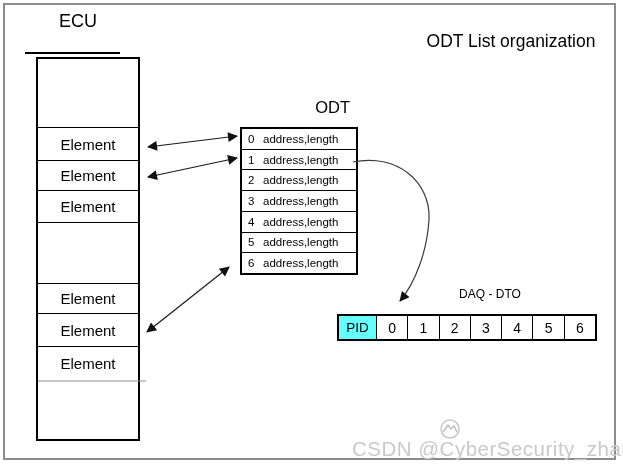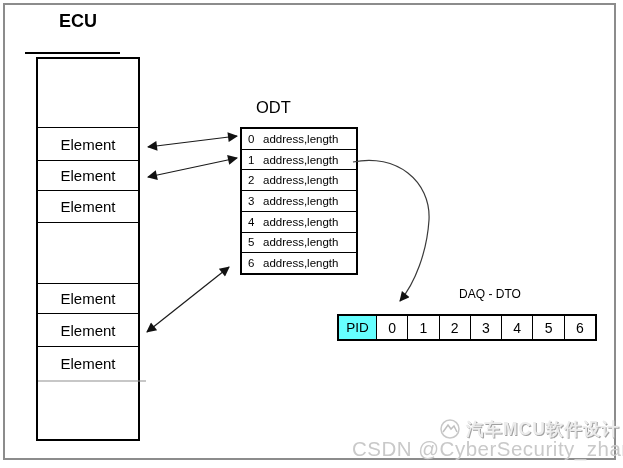--- a/index.html
+++ b/index.html
@@ -11,36 +11,36 @@
     position:absolute;left:3px;top:3px;width:613px;height:457px;
     border:2px solid #8c8c8c;box-sizing:border-box;
   }
   .page-title{
     position:absolute;left:400px;top:31px;width:222px;text-align:center;
     font-size:17.5px;white-space:nowrap;
   }
   
   .ecu-title{
     position:absolute;left:22px;top:11px;width:112px;text-align:center;
-    font-size:18px;line-height:20px;font-weight:bold;
+    font-size:18px;line-height:20px;
   }
   .ecu-box{
     position:absolute;left:36px;top:57px;width:104px;height:384px;
     border:2px solid #000;box-sizing:border-box;
     display:flex;flex-direction:column;
   }
   .ecu-cell{
     box-sizing:border-box;display:flex;align-items:center;justify-content:center;
     font-size:15px;flex:0 0 auto;text-align:center;
   }
   .ecu-cell.sep{border-top:1.5px solid #000;}
   .ecu-cell.fill{flex:1 1 auto;}
   
   .odt-title{
-    position:absolute;left:256px;top:98px;width:118px;text-align:left;font-size:16.5px;
+    position:absolute;left:232px;top:98px;width:118px;text-align:right;font-size:16.5px;
   }
   .odt-table{
     position:absolute;left:240px;top:127px;width:118px;height:148px;
     border:2px solid #000;box-sizing:border-box;display:flex;flex-direction:column;
   }
   .odt-row{
     flex:1 1 0;display:flex;align-items:center;padding-left:6px;
     font-size:11.5px;box-sizing:border-box;
   }
   .odt-row + .odt-row{border-top:1.2px solid #000;}
@@ -78,20 +78,21 @@
     text-shadow:1px 1px 0 #a0a0a0;white-space:nowrap;
   }
 </style>
 </head>
 <body>
 
 <div class="stage">
 
   <div class="frame"></div>
 
+  <div class="page-title">ODT List organization</div>
 
   <div class="ecu-title">
     <div>ECU</div>
   </div>
 
   <div class="ecu-box">
     <div class="ecu-cell" style="height:68px"></div>
     <div class="ecu-cell sep" style="height:33px">Element</div>
     <div class="ecu-cell sep" style="height:30px">Element</div>
     <div class="ecu-cell sep" style="height:32px">Element</div>
@@ -163,16 +164,15 @@
 
     <path d="M353 162 C396 153 431 181 429 220 C427 252 415 283 400 301" fill="none" stroke="#3a3a3a" stroke-width="1.2" marker-end="url(#ah)"></path>
   </svg>
 
   <div class="wm-csdn">CSDN @CyberSecurity_zhang</div>
   <div class="wm-brand">
     <svg width="26" height="24" viewBox="0 0 26 24">
       <circle cx="13" cy="12" r="9" fill="none" stroke="#c8c8c8" stroke-width="1.5"></circle>
       <path d="M6 15 L11 8 L14 12 L17 9 L20 15" fill="none" stroke="#c0c0c0" stroke-width="1.5"></path>
     </svg>
-    <span class="wm-brand-text">汽车MCU软件设计</span>
   </div>
 
 </div>
 
 </body></html>

